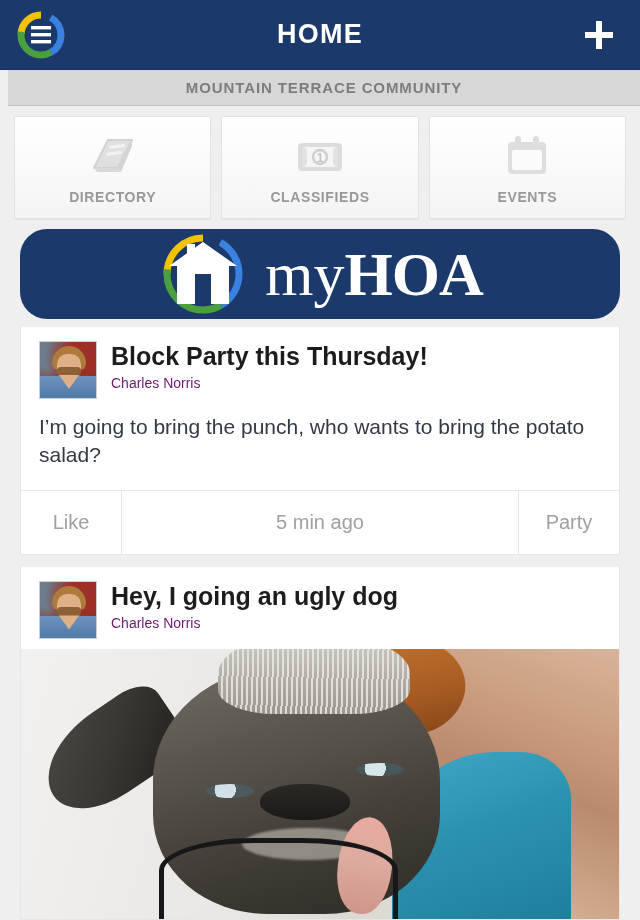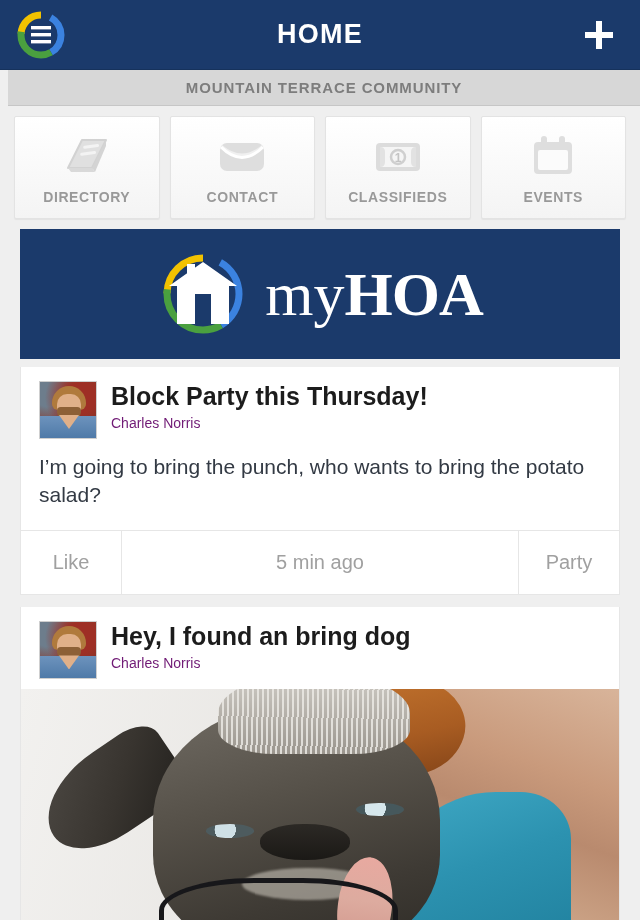--- a/index.html
+++ b/index.html
@@ -79,24 +79,25 @@
     margin-top:6px;
     font-size:14px;
     font-weight:bold;
     color:#999999;
     letter-spacing:0.6px;
   }
 
   
   .banner{
     margin:2px 20px 0 20px;
-    height:130px;
+    height:90px;
     background:#1b3a6b;
     display:flex; align-items:center; justify-content:center;
     gap:16px;
+    border-radius:27px;
   }
   .banner-wordmark{
     color:#ffffff;
     font-family:"Liberation Serif", serif;
     font-size:62px;
     line-height:1;
     white-space:nowrap;
   }
   .banner-wordmark .bm-my{ font-weight:normal; }
   .banner-wordmark .bm-hoa{ font-weight:bold; letter-spacing:-1px; }
@@ -334,30 +335,20 @@
         <path d="M6 34 L20 6 L44 6 L30 34 Z" fill="#e0e0e0" stroke="#d2d2d2" stroke-width="2" stroke-linejoin="round"></path>
         <path d="M30 34 L44 6 L44 12 L33 38 Z" fill="#d4d4d4"></path>
         <path d="M6 34 L30 34 L33 38 L9 38 Z" fill="#d9d9d9"></path>
         <rect x="21" y="12" width="16" height="3" rx="1.5" fill="#f3f3f3" transform="rotate(-8 21 12)"></rect>
         <rect x="18" y="19" width="16" height="3" rx="1.5" fill="#f3f3f3" transform="rotate(-8 18 19)"></rect>
       </svg>
     </span>
     <span class="nav-label">DIRECTORY</span>
   </div>
 
-  <div class="nav-tile">
-    <span class="nav-icon">
-      <svg width="52" height="44" viewBox="0 0 52 44">
-        <rect x="4" y="8" width="44" height="28" rx="7" fill="#dedede"></rect>
-        <path d="M6 13 Q26 32 46 13 L46 10 Q26 27 6 10 Z" fill="#f0f0f0"></path>
-        <path d="M5 12 Q26 33 47 12" fill="none" stroke="#ffffff" stroke-width="3"></path>
-      </svg>
-    </span>
-    <span class="nav-label">CONTACT</span>
-  </div>
 
   <div class="nav-tile">
     <span class="nav-icon">
       <svg width="52" height="40" viewBox="0 0 52 40">
         <rect x="4" y="6" width="44" height="28" rx="4" fill="#dcdcdc"></rect>
         <rect x="8" y="10" width="36" height="20" rx="2" fill="#f5f5f5"></rect>
         <path d="M8 10 q5 0 5 5 v10 q0 5 -5 5 Z" fill="#e2e2e2"></path>
         <path d="M44 10 q-5 0 -5 5 v10 q0 5 5 5 Z" fill="#e2e2e2"></path>
         <circle cx="26" cy="20" r="7" fill="none" stroke="#cfcfcf" stroke-width="2.5"></circle>
         <text x="26" y="25" font-size="12" font-weight="bold" fill="#c4c4c4" text-anchor="middle" font-family="Liberation Sans, sans-serif">1</text>
@@ -422,21 +413,21 @@
     <div class="post-head">
       <div class="avatar">
         <div class="av-bg"></div>
           <div class="av-hair"></div>
           <div class="av-face"></div>
         <div class="av-beard"></div>
           <div class="av-shirt"></div>
           <div class="av-collar"></div>
       </div>
       <div class="post-headtext">
-        <div class="post-title">Hey, I found an bring dog</div>
+        <div class="post-title">Hey, I going an ugly dog</div>
         <div class="post-author">Charles Norris</div>
       </div>
     </div>
     <div class="post-photo">
       <div class="ph-sky"></div>
       <div class="ph-person"></div>
       <div class="ph-shirt"></div>
       <div class="ph-ear-r"></div>
       <div class="ph-ear-l"></div>
       <div class="ph-head"></div>

